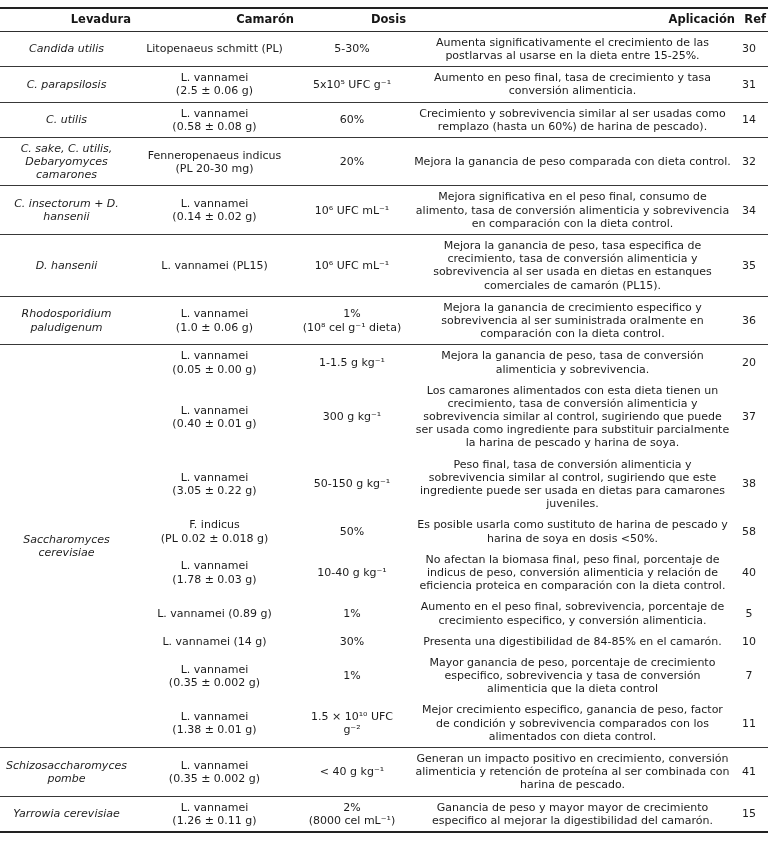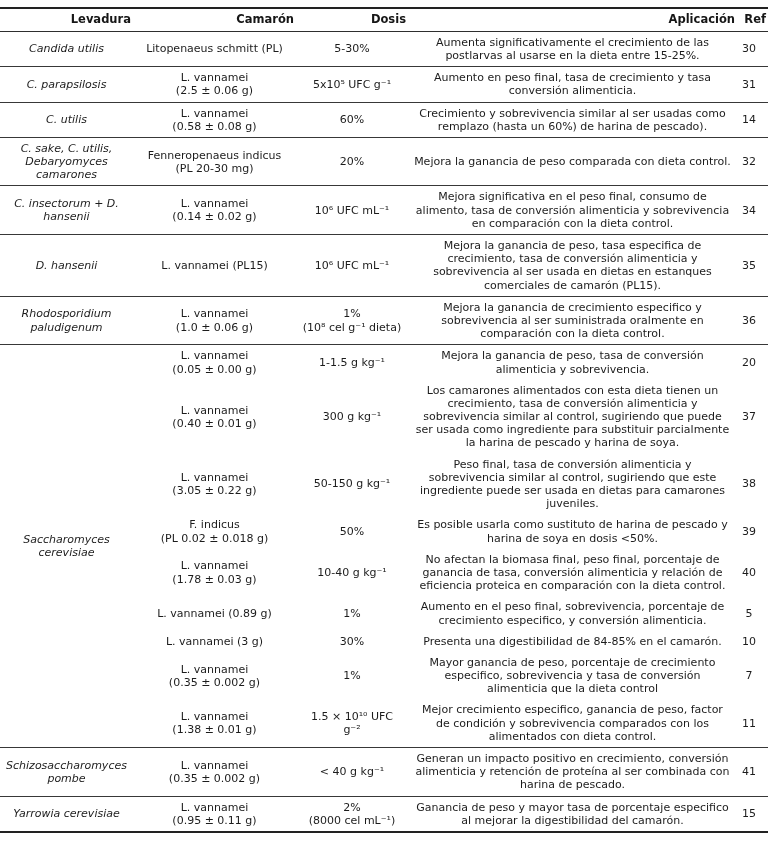--- a/index.html
+++ b/index.html
@@ -137,36 +137,36 @@
       <tr>
         <td class="camaron"><span class="species">L. vannamei</span><br><span class="detail">(3.05 ± 0.22 g)</span></td>
         <td class="dosis">50-150 g kg⁻¹</td>
         <td class="aplicacion">Peso final, tasa de conversión alimenticia y sobrevivencia similar al control, sugiriendo que este ingrediente puede ser usada en dietas para camarones juveniles.</td>
         <td class="ref">38</td>
       </tr>
       <tr>
         <td class="camaron"><span class="species">F. indicus</span><br><span class="detail">(PL 0.02 ± 0.018 g)</span></td>
         <td class="dosis">50%</td>
         <td class="aplicacion">Es posible usarla como sustituto de harina de pescado y harina de soya en dosis &lt;50%.</td>
-        <td class="ref">39</td>
+        <td class="ref">58</td>
       </tr>
       <tr>
         <td class="camaron"><span class="species">L. vannamei</span><br><span class="detail">(1.78 ± 0.03 g)</span></td>
         <td class="dosis">10-40 g kg⁻¹</td>
-        <td class="aplicacion">No afectan la biomasa final, peso final, porcentaje de ganancia de tasa, conversión alimenticia y relación de eficiencia proteica en comparación con la dieta control.</td>
+        <td class="aplicacion">No afectan la biomasa final, peso final, porcentaje de indicus de peso, conversión alimenticia y relación de eficiencia proteica en comparación con la dieta control.</td>
         <td class="ref">40</td>
       </tr>
       <tr>
         <td class="camaron"><span class="species">L. vannamei</span> <span class="detail">(0.89 g)</span></td>
         <td class="dosis">1%</td>
         <td class="aplicacion">Aumento en el peso final, sobrevivencia, porcentaje de crecimiento especifico, y conversión alimenticia.</td>
         <td class="ref">5</td>
       </tr>
       <tr>
-        <td class="camaron"><span class="species">L. vannamei</span> <span class="detail">(3 g)</span></td>
+        <td class="camaron"><span class="species">L. vannamei</span> <span class="detail">(14 g)</span></td>
         <td class="dosis">30%</td>
         <td class="aplicacion">Presenta una digestibilidad de 84-85% en el camarón.</td>
         <td class="ref">10</td>
       </tr>
       <tr>
         <td class="camaron"><span class="species">L. vannamei</span><br><span class="detail">(0.35 ± 0.002 g)</span></td>
         <td class="dosis">1%</td>
         <td class="aplicacion">Mayor ganancia de peso, porcentaje de crecimiento especifico, sobrevivencia y tasa de conversión alimenticia que la dieta control</td>
         <td class="ref">7</td>
       </tr>
@@ -179,20 +179,20 @@
       </tr>
       <tr class="group-end">
         <td class="levadura" rowspan="1">Schizosaccharomyces pombe</td>
         <td class="camaron"><span class="species">L. vannamei</span><br><span class="detail">(0.35 ± 0.002 g)</span></td>
         <td class="dosis">&lt; 40 g kg⁻¹</td>
         <td class="aplicacion">Generan un impacto positivo en crecimiento, conversión alimenticia y retención de proteína al ser combinada con harina de pescado.</td>
         <td class="ref">41</td>
       </tr>
       <tr class="group-end">
         <td class="levadura" rowspan="1">Yarrowia cerevisiae</td>
-        <td class="camaron"><span class="species">L. vannamei</span><br><span class="detail">(0.95 ± 0.11 g)</span></td>
+        <td class="camaron"><span class="species">L. vannamei</span><br><span class="detail">(1.26 ± 0.11 g)</span></td>
         <td class="dosis">2%
 (8000 cel mL⁻¹)</td>
-        <td class="aplicacion">Ganancia de peso y mayor tasa de porcentaje especifico al mejorar la digestibilidad del camarón.</td>
+        <td class="aplicacion">Ganancia de peso y mayor mayor de crecimiento especifico al mejorar la digestibilidad del camarón.</td>
         <td class="ref">15</td>
       </tr>
     </tbody>
 </table>
 
 </body></html>

